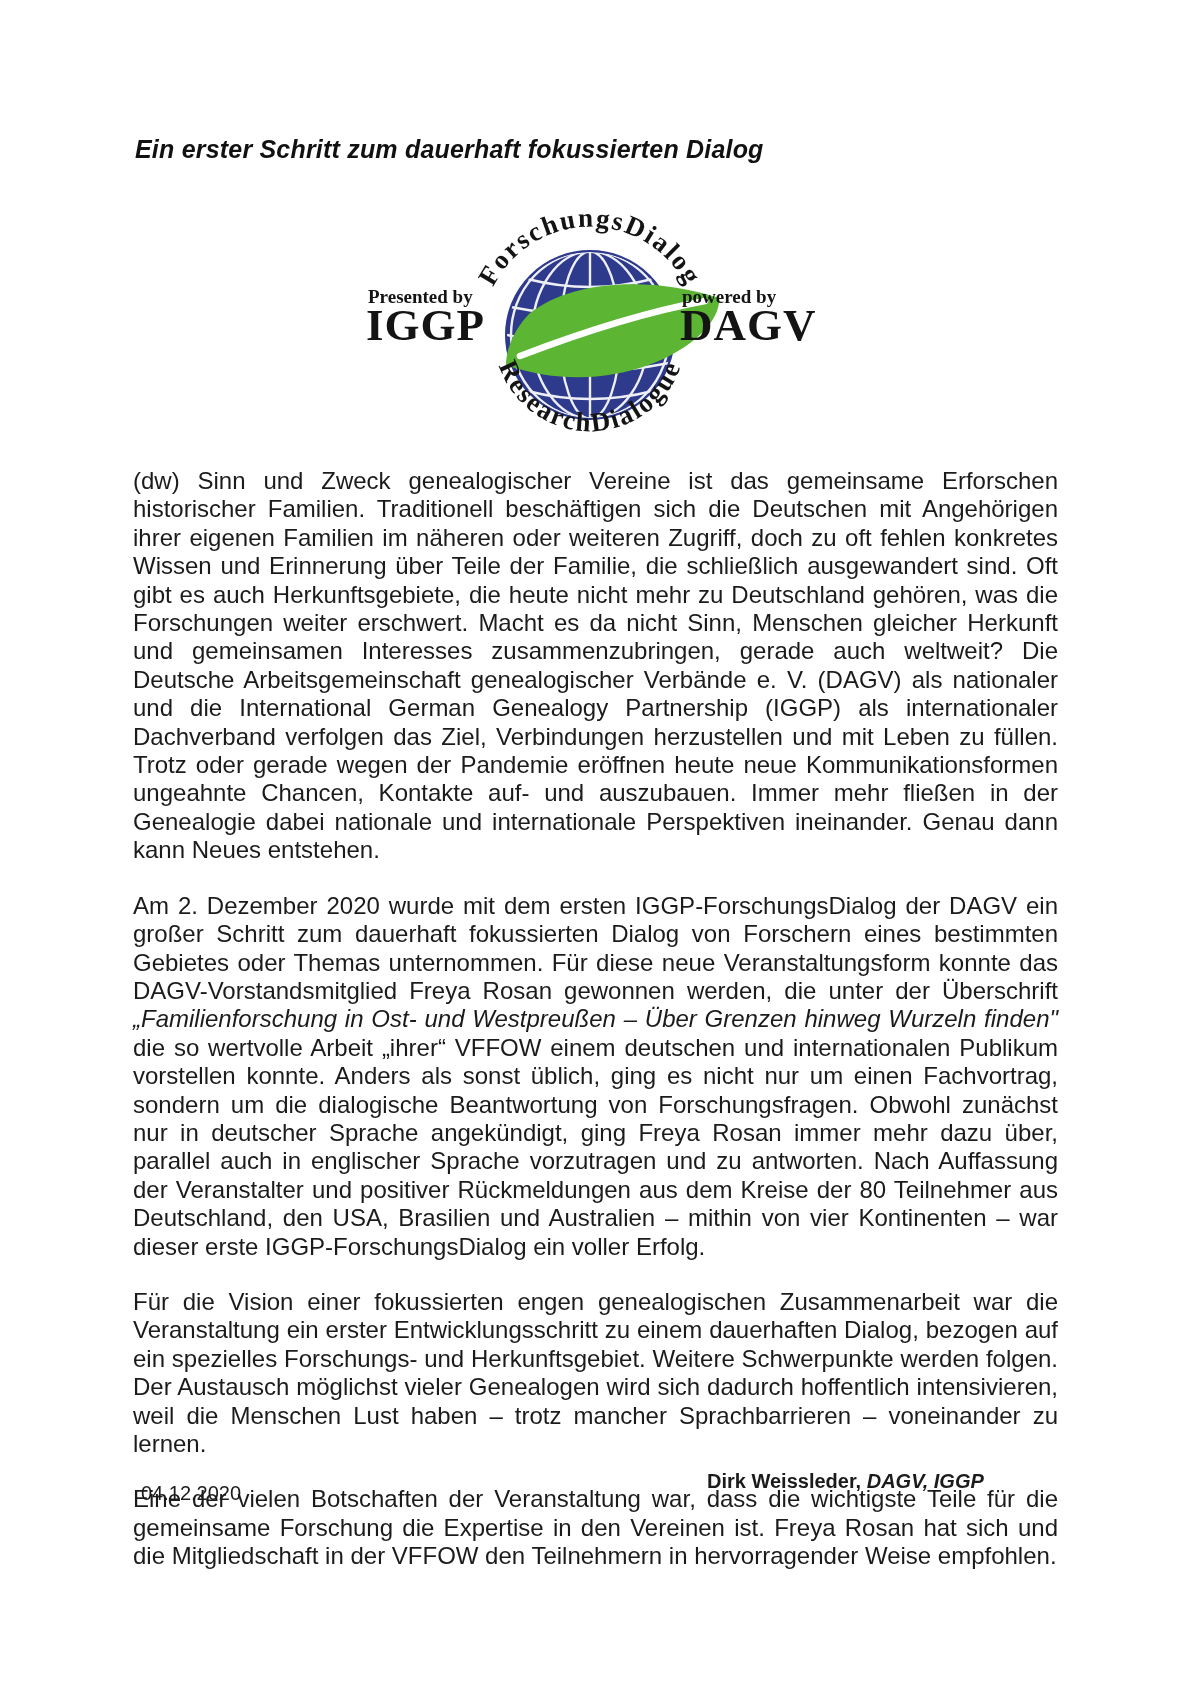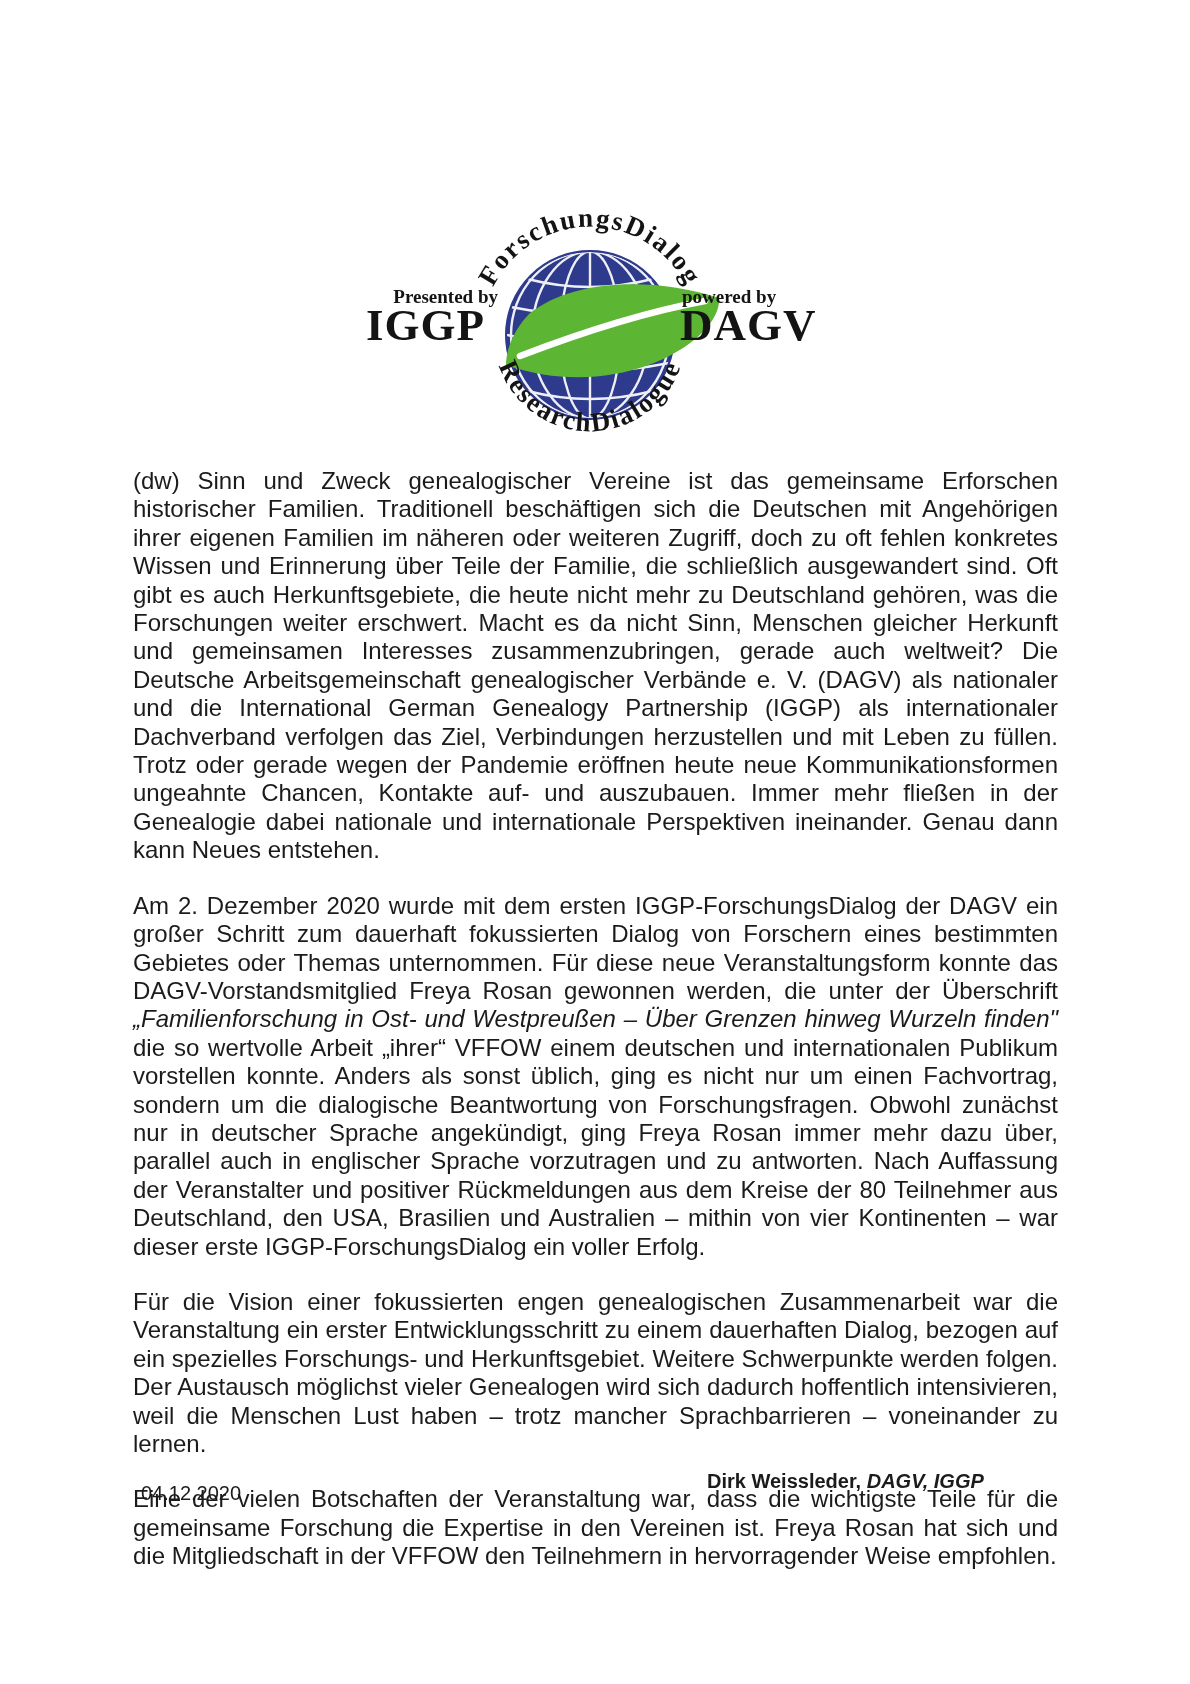--- a/index.html
+++ b/index.html
@@ -8,41 +8,42 @@
     font-family:"Liberation Sans", sans-serif; color:#1a1a1a; overflow:hidden;
   }
   .title {
     position:absolute; left:135px; top:134px; margin:0;
     font-size:25px; line-height:30px; font-weight:bold; font-style:italic;
     letter-spacing:0.2px; color:#111111; white-space:nowrap;
   }
   .logo { position:absolute; left:346px; top:186px; width:488px; height:252px; }
   .logo svg { position:absolute; left:0; top:0; }
   .logo-label { position:absolute; font-family:"Liberation Serif", serif; color:#141414; white-space:nowrap; }
-  .presby { left:22px;  top:100px; width:130px; text-align:right; font-size:19px; font-weight:600; }
+  .presby { left:22px;  top:100px; width:130px; font-size:19px; font-weight:600; }
   .powby  { left:336px; top:100px; font-size:19px; font-weight:700; }
   .orgbig { font-size:45px; font-weight:bold; letter-spacing:1px; line-height:1; }
   .iggp   { left:20px;  top:117px; }
   .dagv   { left:334px; top:117px; }
   .arc-text { font-family:"Liberation Serif", serif; font-size:27px; font-weight:bold; letter-spacing:2px; fill:#141414; }
   .body {
     position:absolute; left:133px; top:467px; width:925px;
     font-size:24px; line-height:28.4px; text-align:justify; color:#1b1b1b;
   }
   .body p { margin:0 0 27px 0; }
   .it { font-style:italic; }
   .footer { position:absolute; left:133px; top:1470px; width:925px; height:30px; font-size:20px; color:#1b1b1b; }
   .date { position:absolute; left:0; top:12px;margin-left:8px; }
   .sig  { position:absolute; left:574px; top:0; white-space:nowrap;font-weight:bold; }
 </style>
 </head>
 <body>
 
 <div class="page">
 
+  <h1 class="title">Ein erster Schritt zum dauerhaft fokussierten Dialog</h1>
 
   <div class="logo">
     <svg width="488" height="252" viewBox="0 0 488 252">
       <defs>
         <clipPath id="globeClip">
             <circle cx="244" cy="149" r="83"></circle>
           </clipPath>
         <path id="topArc" d="M 137.6 130.3 A 108 108 0 0 1 350.4 130.3" fill="none"></path>
         <path id="bottomArc" d="M 148.9 162.4 A 96 96 0 0 0 339.1 162.4" fill="none"></path>
       </defs>

